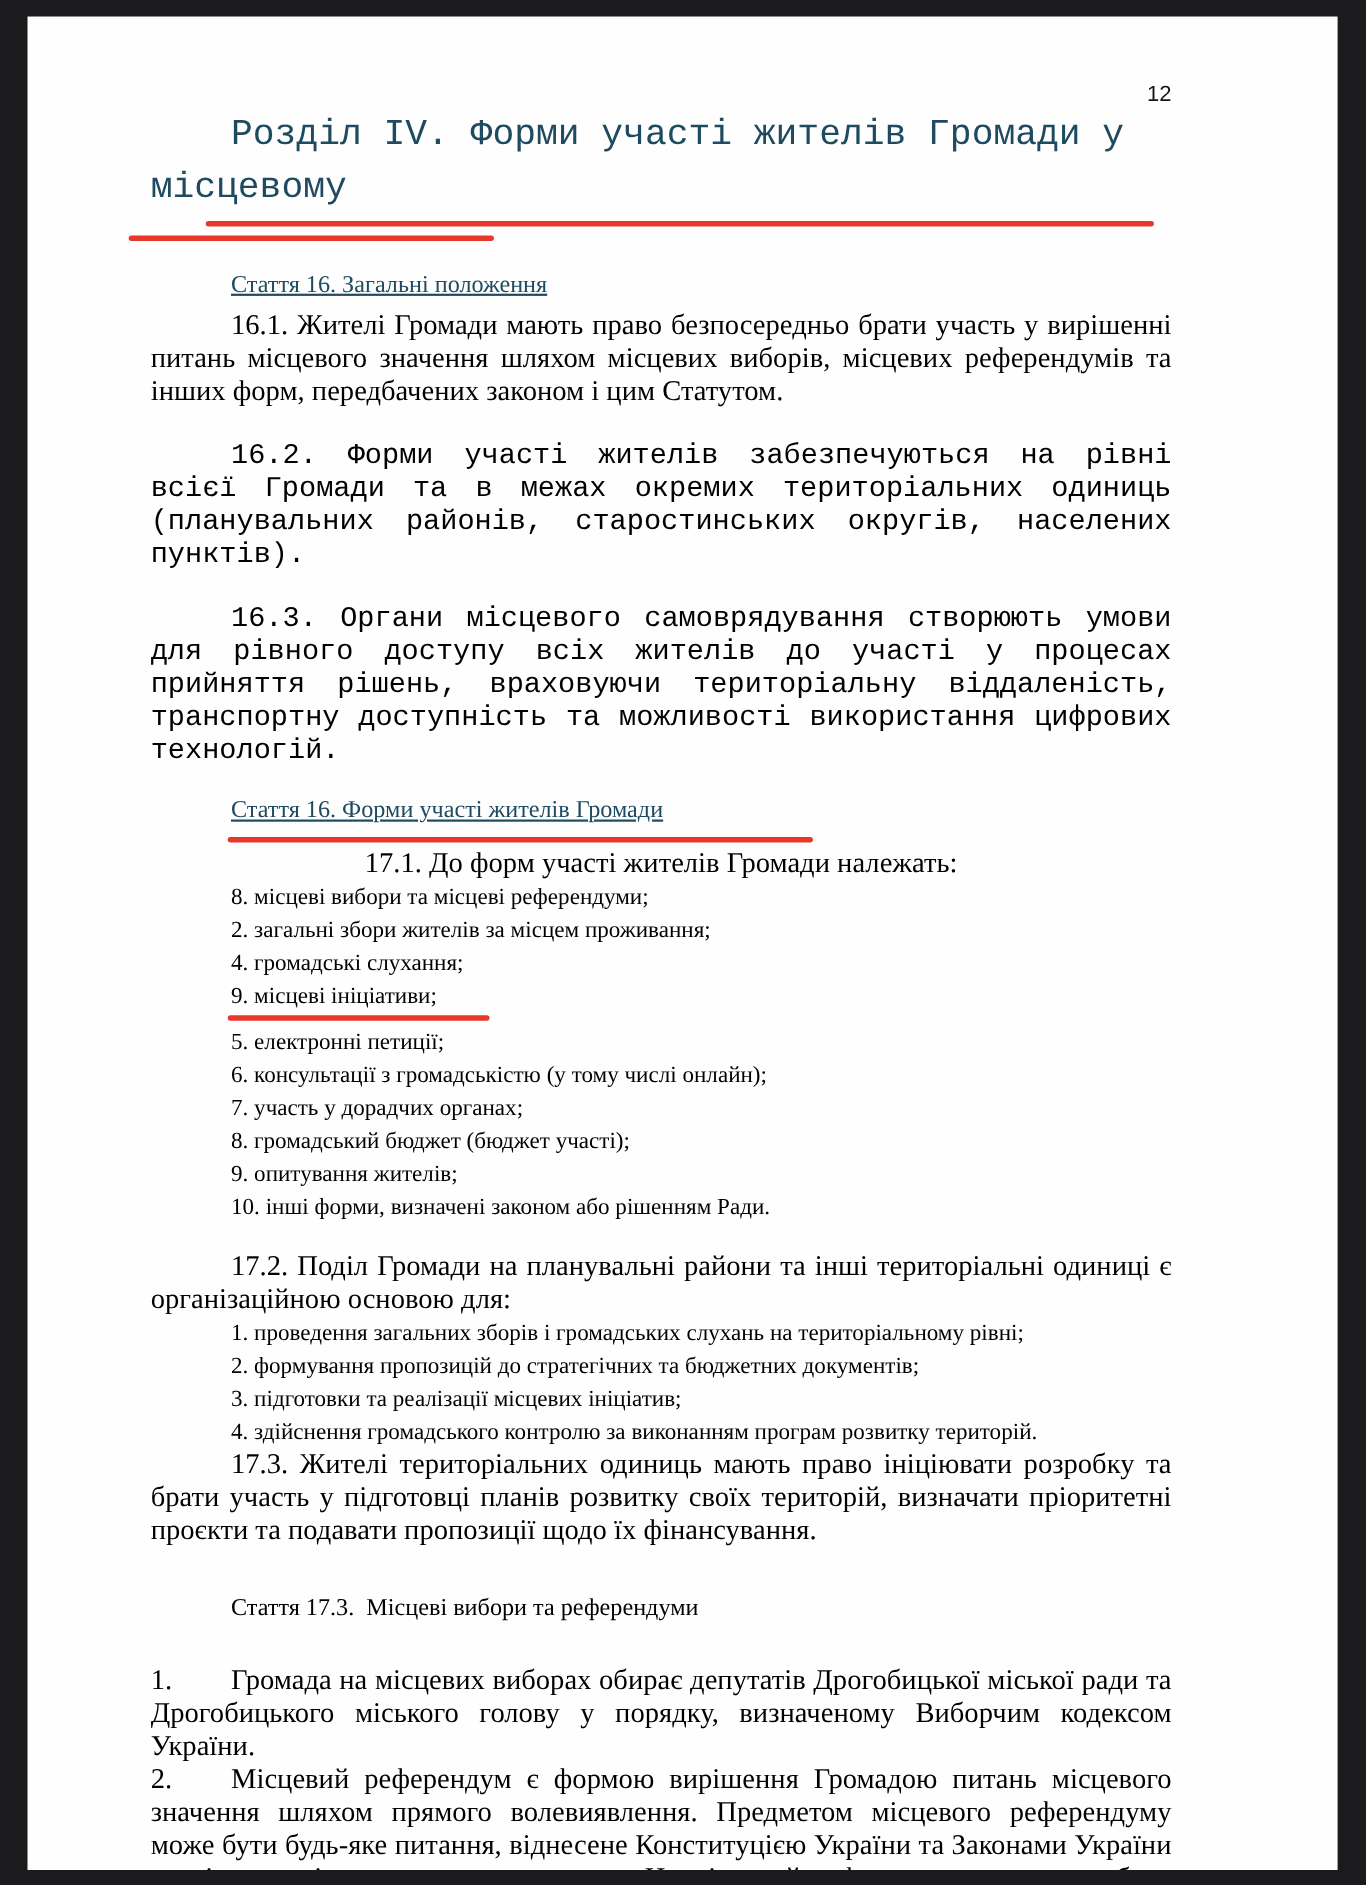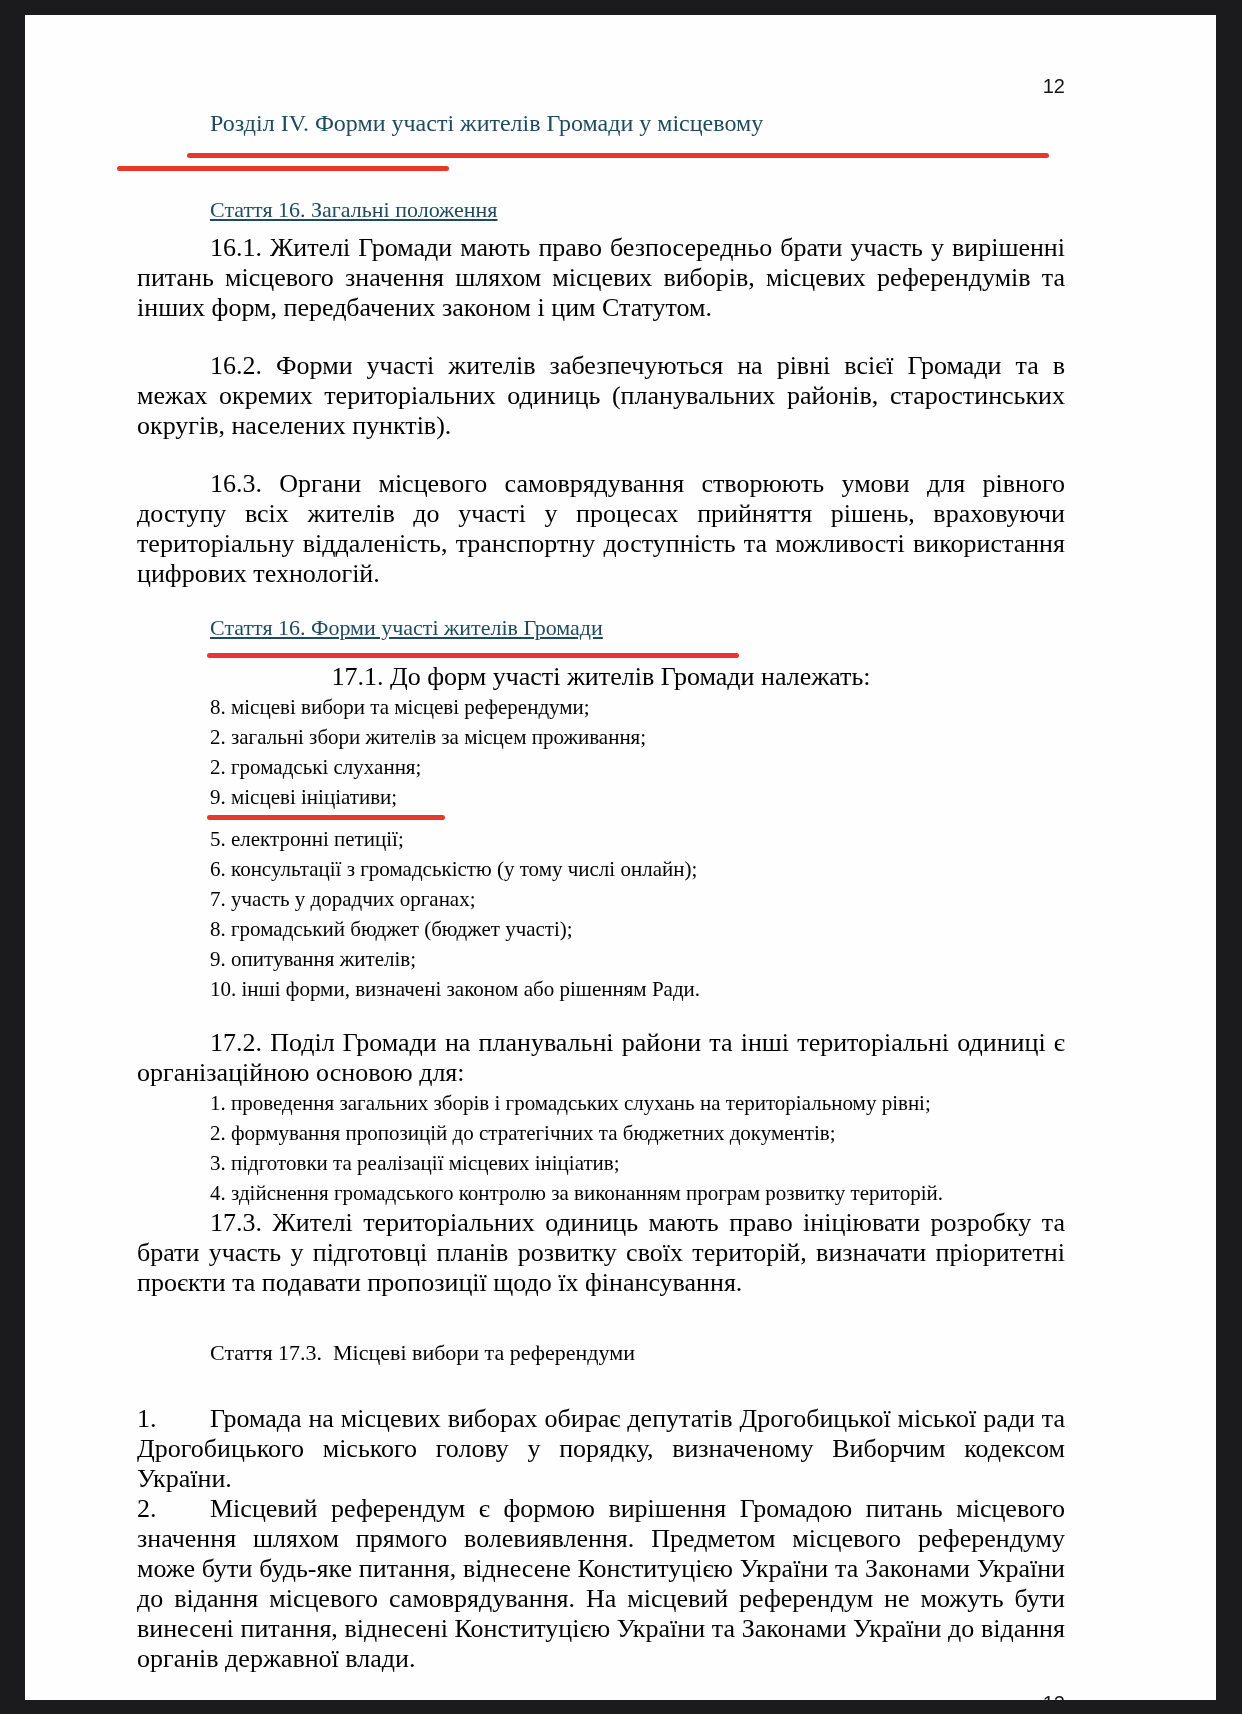--- a/index.html
+++ b/index.html
@@ -27,21 +27,21 @@
 
   .page-number{
     text-align:right;
     font-family:"Liberation Sans","DejaVu Sans",sans-serif;
     font-size:20px;line-height:22px;color:#161616;
   }
   .page-number.bottom{margin-top:18px;}
 
   h1.chapter{
     margin:2px 0 0;font-weight:normal;
-    font-size:24px;color:var(--head-color);
+    font-size:33px;color:var(--head-color);font-family:Liberation Mono, monospace;
   }
   .h1-line{display:block;line-height:48px;}
   .h1-line.first{text-indent:73px;}
   .h1-line.second{margin-top:12px;}
 
   .redline{height:5px;background:var(--red);border-radius:3px;}
   .redline.r1{margin:6px 0 0 50px;width:862px;}
   .redline.r2{margin:8px 0 0 -20px;width:332px;}
   .redline.r3{margin:8px 0 0 70px;width:532px;}
   .redline.r4{margin:3px 0 4px -3px;width:238px;}
@@ -57,21 +57,21 @@
     margin:40px 0 36px;font-weight:normal;
     font-size:22px;line-height:30px;
     text-indent:73px;white-space:pre-wrap;color:#000;
   }
 
   p.body{
     margin:0;font-size:26px;line-height:30px;
     text-align:justify;color:#000;
   }
   p.body.indent{text-indent:73px;}
-  p.body.gap{margin-top:28px;}
+  p.body.gap{margin-top:28px;font-family:Liberation Mono, monospace;}
   p.body.first{margin-top:6px;}
   p.body.intro{margin-top:4px;text-align:center;}
 
   ul.plain{
     list-style:none;margin:0;padding:0 0 0 73px;
     font-size:21px;line-height:30px;color:#000;
   }
   ul.plain li{padding:0;margin:0;}
 
   .npara{margin-top:28px;}
@@ -99,21 +99,21 @@
       <p class="body indent gap">16.3. Органи місцевого самоврядування створюють умови для рівного доступу всіх жителів до участі у процесах прийняття рішень, враховуючи територіальну віддаленість, транспортну доступність та можливості використання цифрових технологій.</p>
 
       <h2 class="article">Стаття 16. Форми участі жителів Громади</h2>
       <div class="redline r3"></div>
 
       <p class="body intro">17.1. До форм участі жителів Громади належать:</p>
 
       <ul class="plain">
         <li><span>8. місцеві вибори та місцеві референдуми;</span></li>
         <li><span>2. загальні збори жителів за місцем проживання;</span></li>
-        <li><span>2. громадські слухання;</span></li>
+        <li><span>4. громадські слухання;</span></li>
         <li>
           <span>9. місцеві ініціативи;</span>
           <span class="redline r4" style="display:block"></span>
         </li>
         <li><span>5. електронні петиції;</span></li>
         <li><span>6. консультації з громадськістю (у тому числі онлайн);</span></li>
         <li><span>7. участь у дорадчих органах;</span></li>
         <li><span>8. громадський бюджет (бюджет участі);</span></li>
         <li><span>9. опитування жителів;</span></li>
         <li><span>10. інші форми, визначені законом або рішенням Ради.</span></li>

